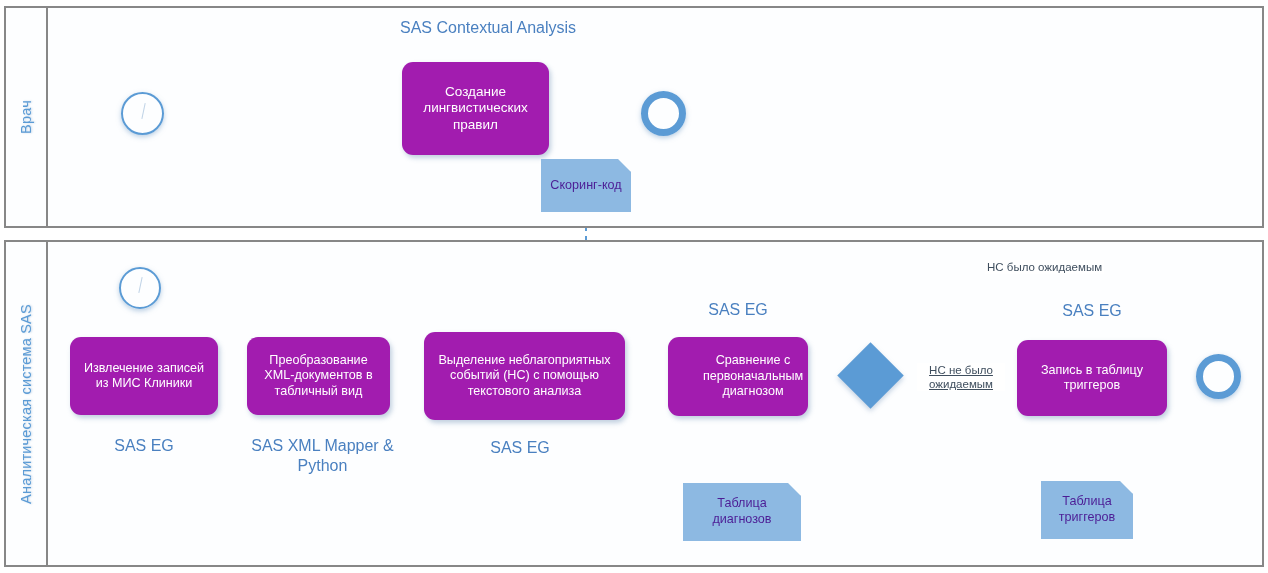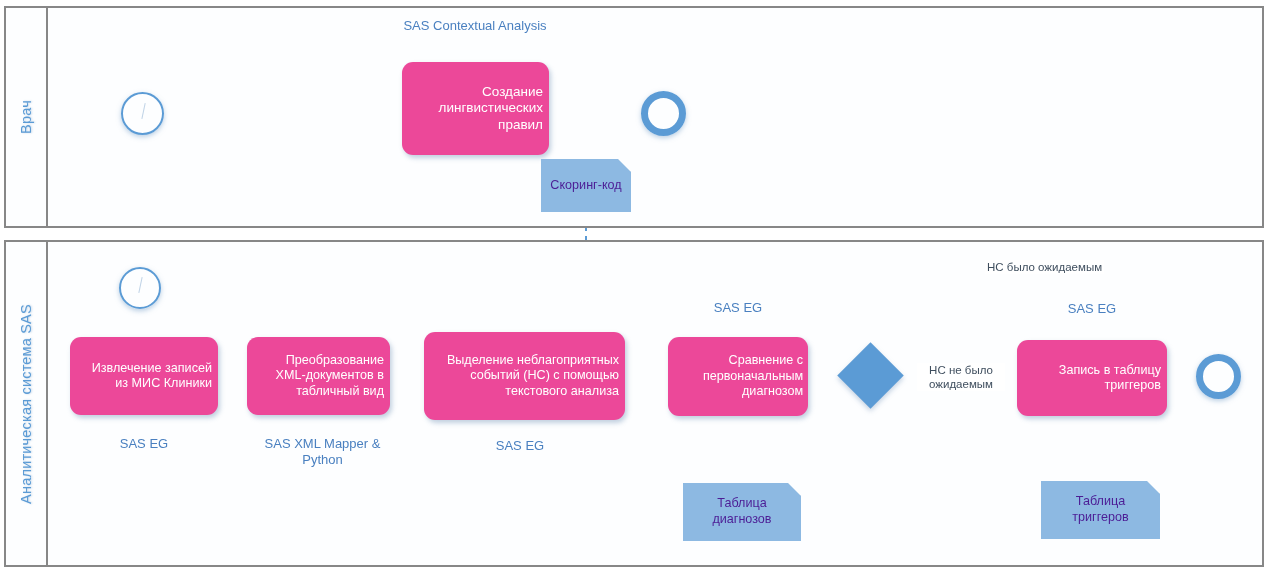--- a/index.html
+++ b/index.html
@@ -42,27 +42,27 @@
     white-space: nowrap;
     color: #5B9BD5;
     font-size: 14.5px;
     letter-spacing: .2px;
     text-shadow: 0 1px 2px rgba(120,160,200,.45);
   }
   
   .task {
     position: absolute;
     box-sizing: border-box;
-    background: #ec4899;
+    background: #a21caf;
     border-radius: 11px;
     color: #ffffff;
     display: flex;
     align-items: center;
     justify-content: center;
-    text-align: right;
+    text-align: center;
     line-height: 1.22;
     font-size: 13.5px;
     padding: 3px 6px;
     box-shadow: 2px 3px 5px rgba(120,150,185,.45);
   }
   .task.small { font-size: 12.6px; }
   
   .event {
     position: absolute;
     box-sizing: border-box;
@@ -107,21 +107,21 @@
     font-size: 12.6px;
     line-height: 1.25;
     clip-path: polygon(0 0, calc(100% - 13px) 0, 100% 13px, 100% 100%, 0 100%);
     box-shadow: 2px 3px 5px rgba(120,150,185,.45);
     padding: 2px 5px;
   }
   
   .annot {
     position: absolute;
     color: #4A80C0;
-    font-size: 13px;
+    font-size: 16px;
     line-height: 1.25;
     text-align: center;
     white-space: nowrap;
   }
   .edge-label {
     position: absolute;
     color: #3f4e5e;
     font-size: 11.5px;
     line-height: 1.22;
     text-align: center;
@@ -239,21 +239,21 @@
   <div class="task small" style="left:1017px; top:340px; width:150px; height:76px;">
     <span>Запись в таблицу триггеров</span>
   </div>
 
   <div class="event end" style="left:1196px; top:354px; width:45px; height:45px;"></div>
 
   <div class="dataobj" style="left:683px; top:483px; width:118px; height:58px;">
     <span>Таблица диагнозов</span>
   </div>
 
-  <div class="dataobj" style="left:1041px; top:481px; width:119px; height:58px;">
+  <div class="dataobj" style="left:1041px; top:481px; width:92px; height:58px;">
     <span>Таблица триггеров</span>
   </div>
 
   <div class="annot" style="left:74px; top:436px; width:140px;">
     <span>SAS EG</span>
   </div>
 
   <div class="annot" style="left:245px; top:436px; width:155px; white-space:normal;">
     <span>SAS XML Mapper &amp; Python</span>
   </div>
@@ -267,17 +267,17 @@
   </div>
 
   <div class="annot" style="left:1022px; top:301px; width:140px;">
     <span>SAS EG</span>
   </div>
 
   <div class="edge-label" style="left:985px; top:260px;">
     <span>НС было ожидаемым</span>
   </div>
 
-  <div class="edge-label" style="left:917px; top:363px; width:84px; white-space:normal;">
+  <div class="edge-label" style="left:917px; top:363px; width:84px; white-space:normal;text-decoration:underline;">
     <span>НС не было ожидаемым</span>
   </div>
 
 </div>
 
 </body></html>

